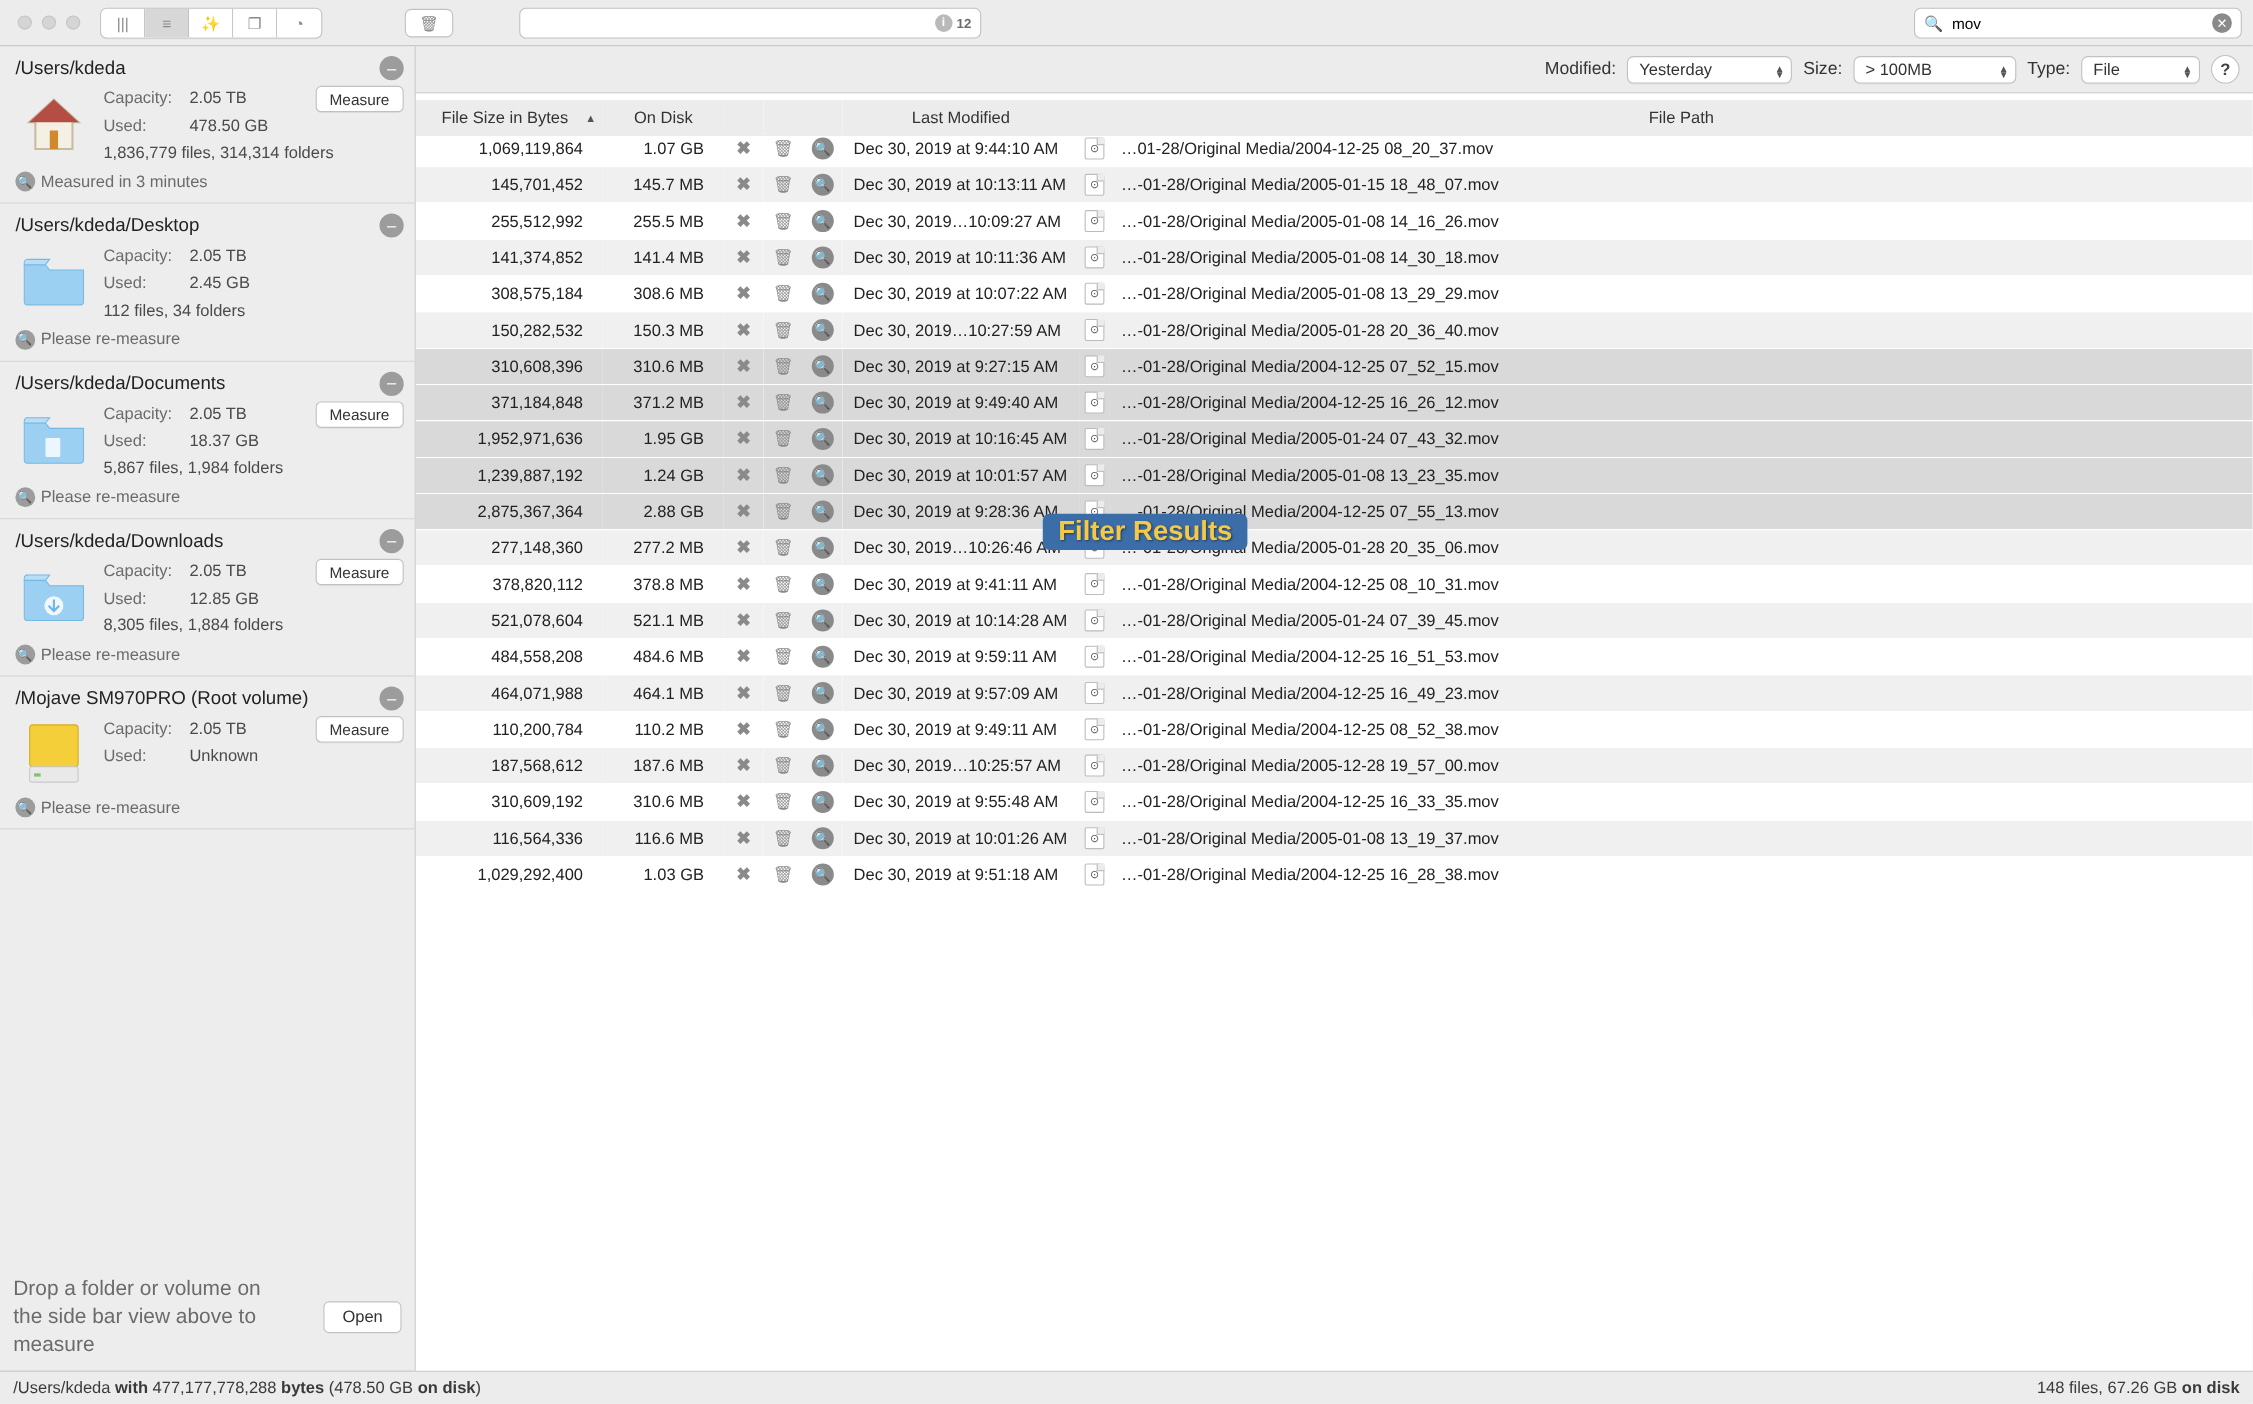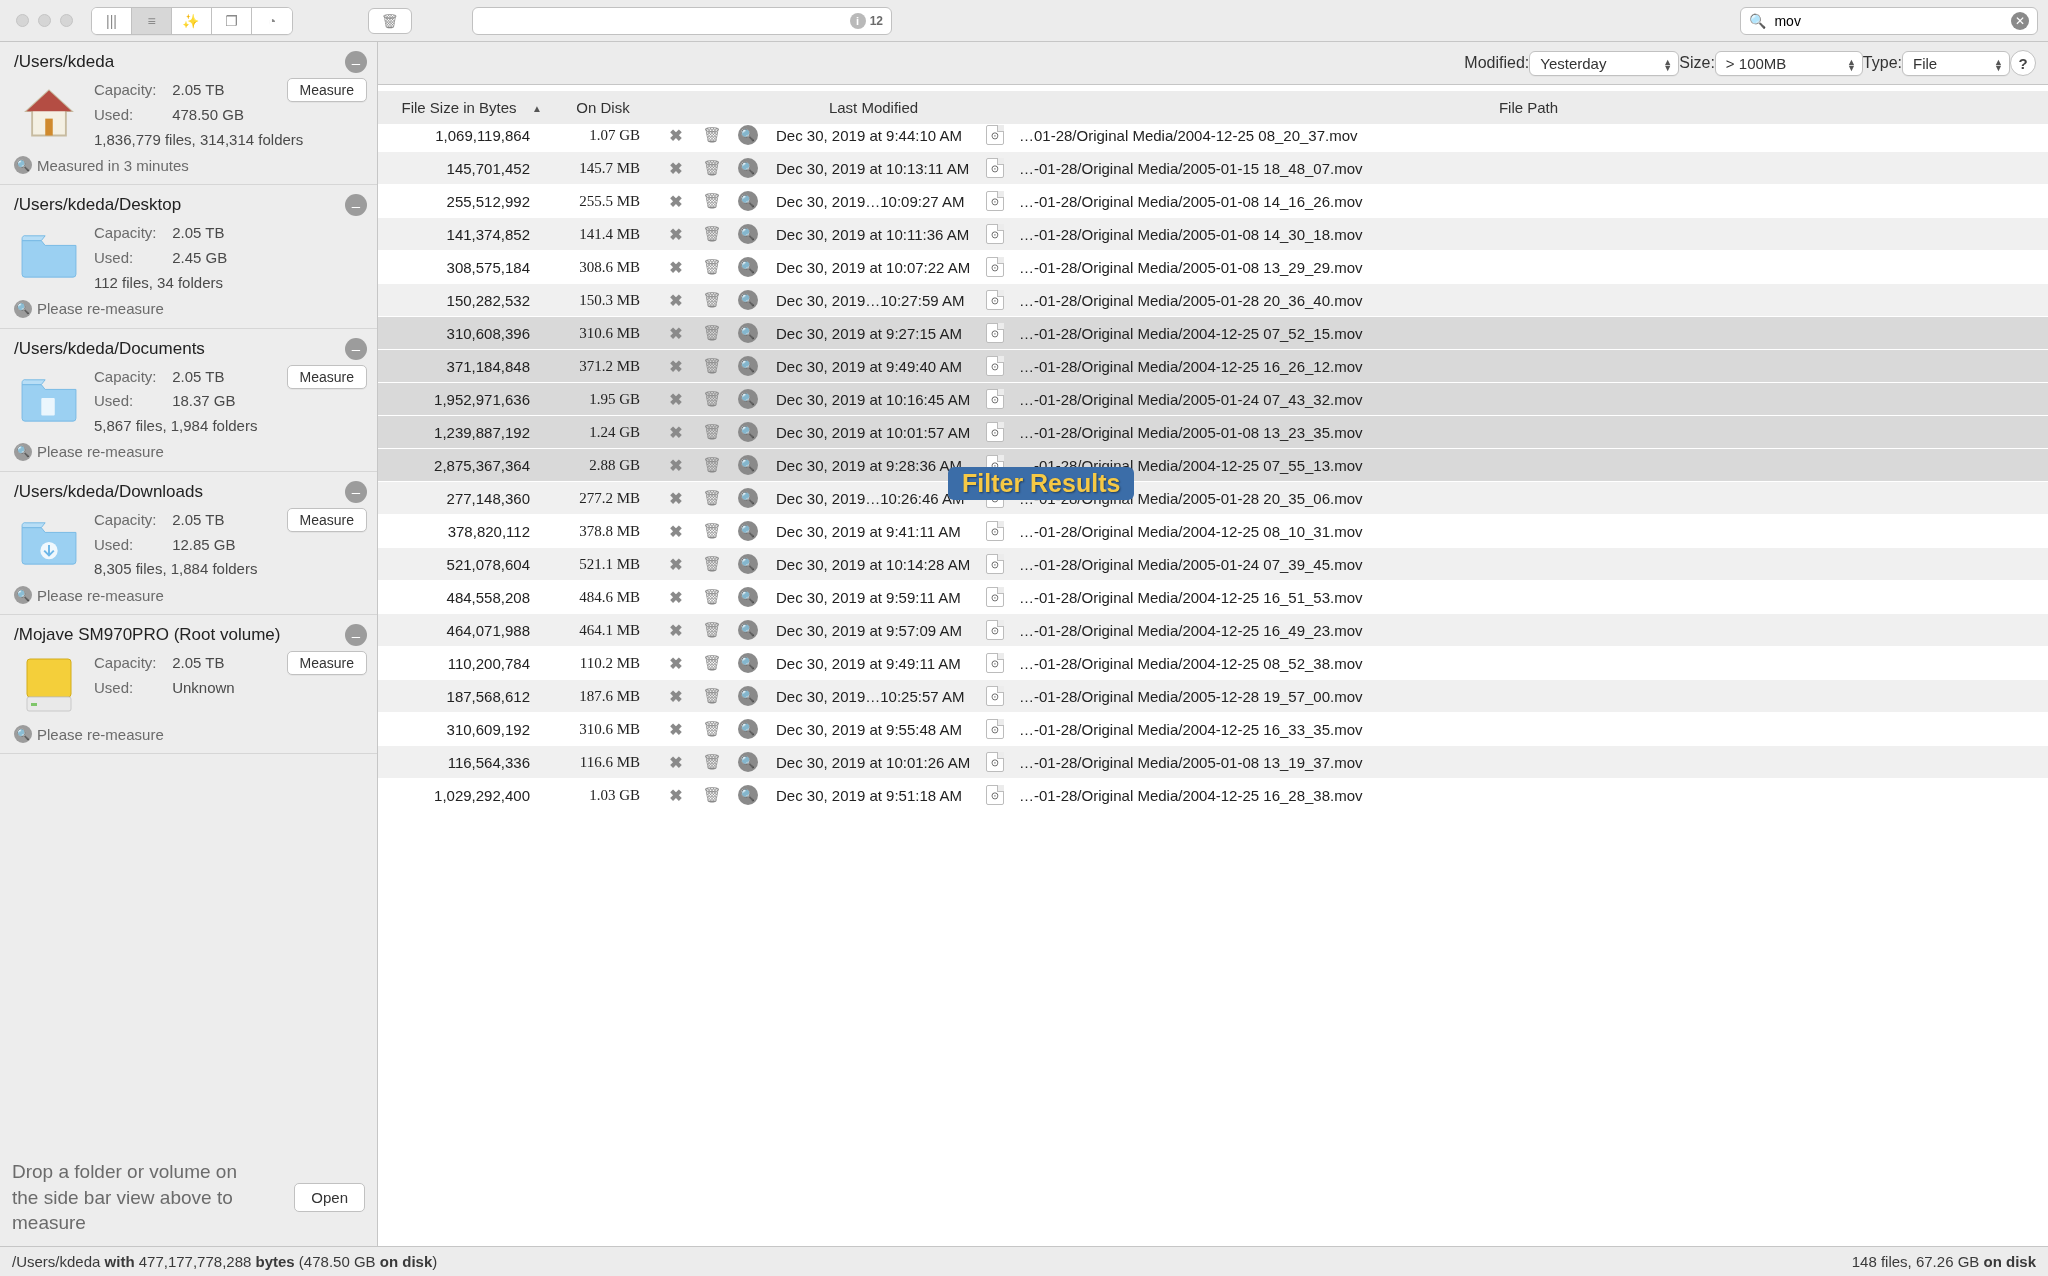--- a/index.html
+++ b/index.html
@@ -65,42 +65,42 @@
   .vol-stats .lbl{ color:var(--text-grey); display:inline-block; width:74px;}
   .measure-btn{ background:var(--btn-bg); border:1px solid var(--btn-border); border-radius:5px; padding:3px 12px; font-size:14px; color:#333; box-shadow:0 1px 0 rgba(0,0,0,0.04);}
   .vol-footer{ display:flex; align-items:center; gap:5px; color:var(--text-grey); font-size:15px; padding:4px 0 4px 0;}
   .mag-sm{ width:18px;height:18px;border-radius:50%;background:#9c9c9c;color:#fff;display:flex;align-items:center;justify-content:center;font-size:11px;}
   .sidebar-spacer{ flex:1;}
   .sidebar-bottom{ display:flex; align-items:center; justify-content:space-between; padding:10px 12px; gap:10px;}
   .sidebar-bottom .hint{ color:var(--text-grey); font-size:19px; line-height:1.35; max-width:240px;}
   .open-btn{ background:var(--btn-bg); border:1px solid var(--btn-border); border-radius:5px; padding:5px 16px; font-size:15px; color:#333;}
 
   
-  .filterbar { display:flex; align-items:center; justify-content:flex-end; padding:8px 12px; border-bottom:1px solid var(--border); background:var(--header-bg);}
+  .filterbar { display:flex; align-items:center; justify-content:flex-end; padding:8px 12px; gap:10px; border-bottom:1px solid var(--border); background:var(--header-bg);}
   .fltlbl{ font-size:16px; color:#333;}
   .select{ display:flex; align-items:flex-end; justify-content:space-between; background:var(--btn-bg); border:1px solid var(--btn-border); border-radius:6px; padding:3px 6px 3px 10px; font-size:15px; gap:8px; box-shadow:0 1px 0 rgba(0,0,0,0.03);}
   .select .chev{ display:flex;flex-direction:column;line-height:0.65;font-size:9px;color:#555;}
   .help-circ{ width:26px;height:26px;border-radius:50%;border:1px solid var(--btn-border);background:#fff;display:flex;align-items:center;justify-content:center;font-size:15px;color:#444;font-weight:600;}
 
   
   .table-wrap{ flex:1; overflow:auto; background:#fff; position:relative;}
   table{ width:100%; border-collapse:collapse; table-layout:fixed;}
   th{ position:sticky; top:6px; background:var(--header-bg); text-align:center; font-weight:400; color:#333; padding:8px 10px; border-bottom:1px solid var(--btn-border); font-size:15px; white-space:nowrap;}
   th.size-col{ width:170px; padding-right:18px; position:relative;}
   th.size-col .sort-ind{ position:absolute; right:6px; top:50%; transform:translateY(-50%); font-size:10px; color:#555;}
   th.disk-col{ width:110px;}
   th.ic1,th.ic2,th.ic3{ width:36px;}
   th.mod-col{ width:215px;}
   th.doc-col{ width:28px; padding:0;}
   td{ padding:6px 10px; font-size:15px; color:#222; white-space:nowrap; overflow:hidden; text-overflow:ellipsis;}
   tr.row{ border-top:1px solid transparent;}
   tr.alt{ background:var(--row-alt);}
   tr.sel{ background:var(--row-sel);padding-left:29px;}
   td.size{ text-align:right; padding-right:18px;}
-  td.disk{ text-align:right; padding-right:18px;font-family:Liberation Serif, serif;}
+  td.disk{ text-align:right; padding-right:18px;}
   td.icn{ text-align:center; color:var(--icon-grey); padding:6px 4px; cursor:pointer;}
   td.icn .circ{ width:20px;height:20px;border-radius:50%;background:var(--icon-grey);color:#fff;display:inline-flex;align-items:center;justify-content:center;font-size:12px;}
   td.doc{ text-align:center; padding:4px 2px;}
   .doc-ic{ width:18px;height:20px;border:1px solid #bcbcbc;background:#fff;border-radius:2px;display:inline-flex;align-items:center;justify-content:center;font-size:10px;color:#555;position:relative;}
   .doc-ic::before{content:"";position:absolute;top:-1px;right:-1px;width:6px;height:6px;background:var(--header-bg);border-bottom:1px solid #bcbcbc;border-left:1px solid #bcbcbc;}
 
   
   .filter-overlay{ position:absolute; left:570px; top:382px; background:var(--filter-bg); color:var(--filter-text); font-weight:700; font-size:25px; padding:2px 14px; border-radius:6px; font-style:normal; text-shadow:1px 1px 2px rgba(0,0,0,0.45); white-space:nowrap; pointer-events:none;}
 
   

